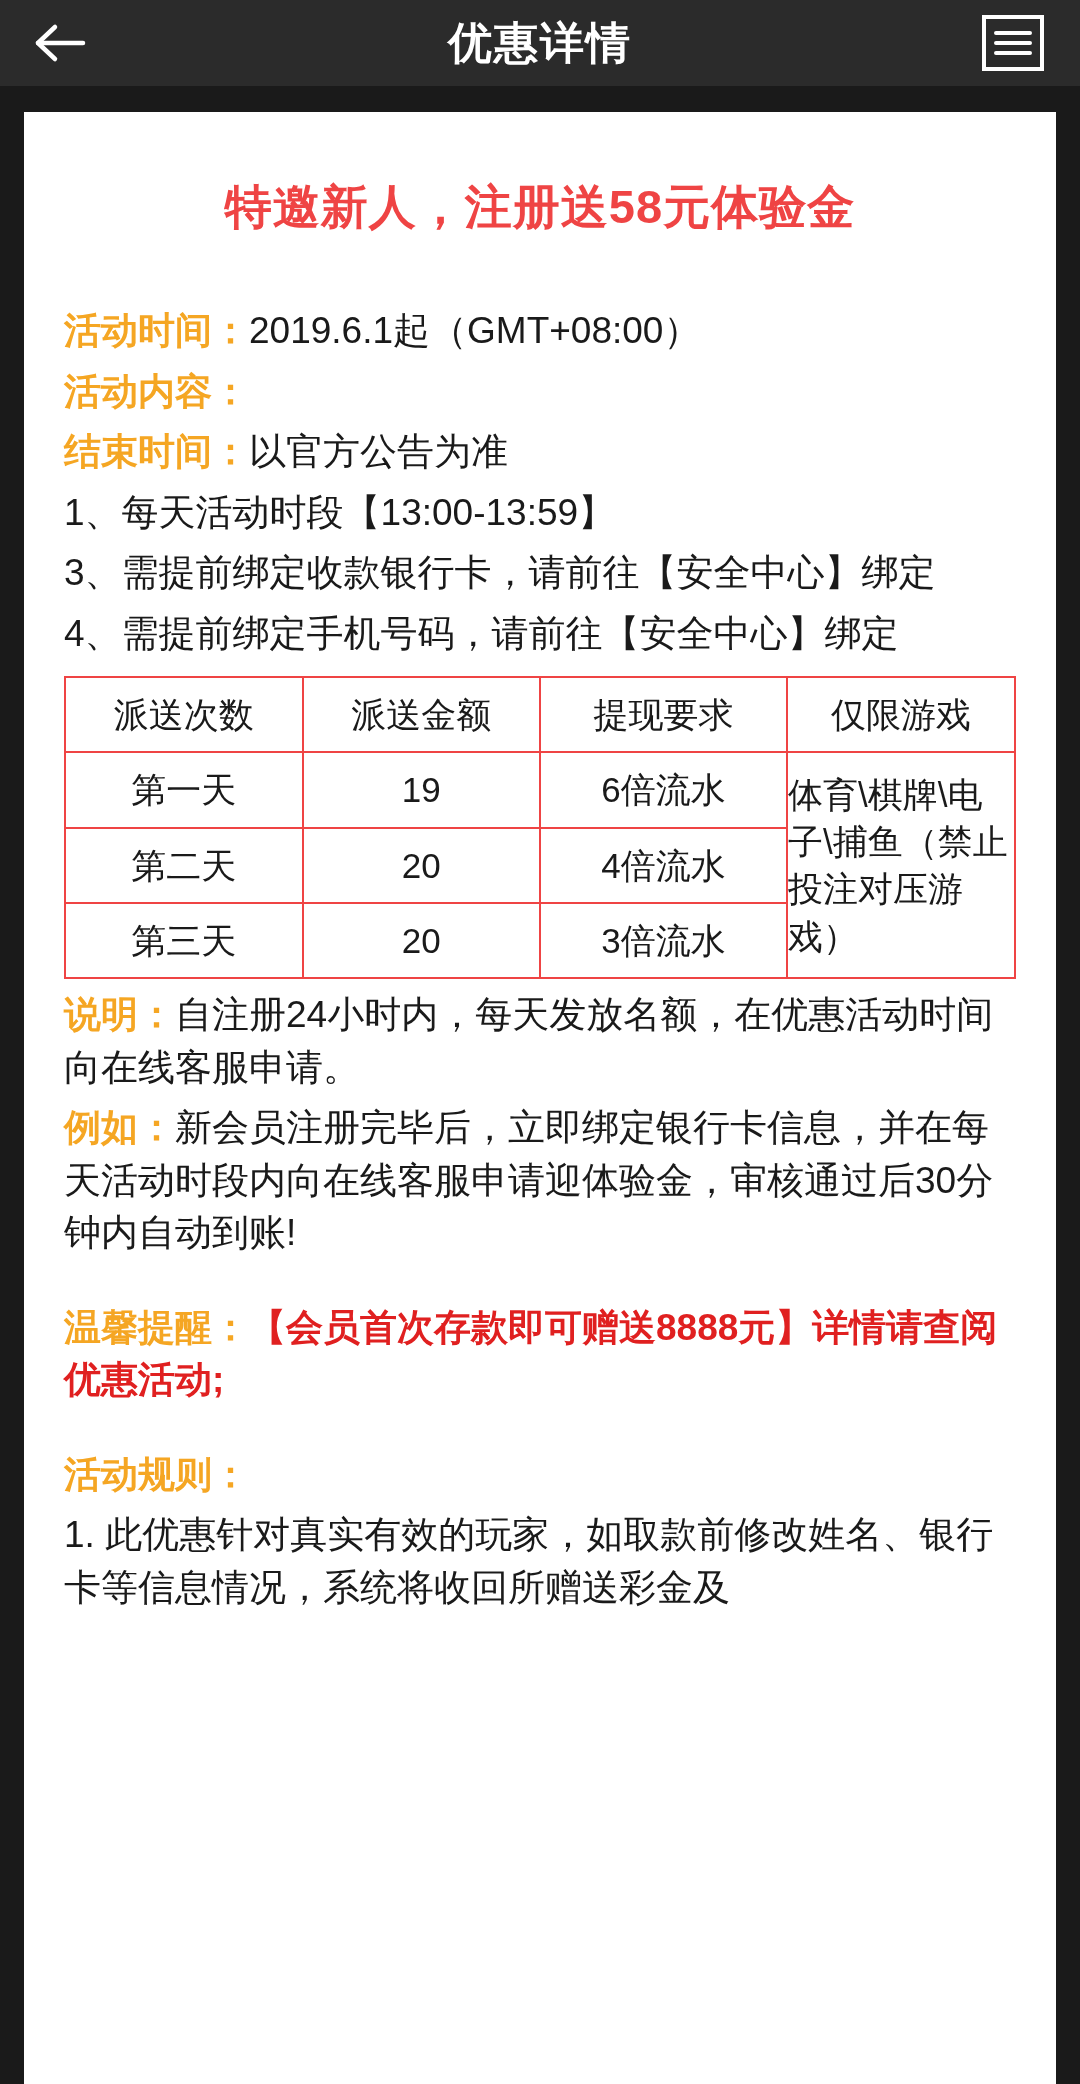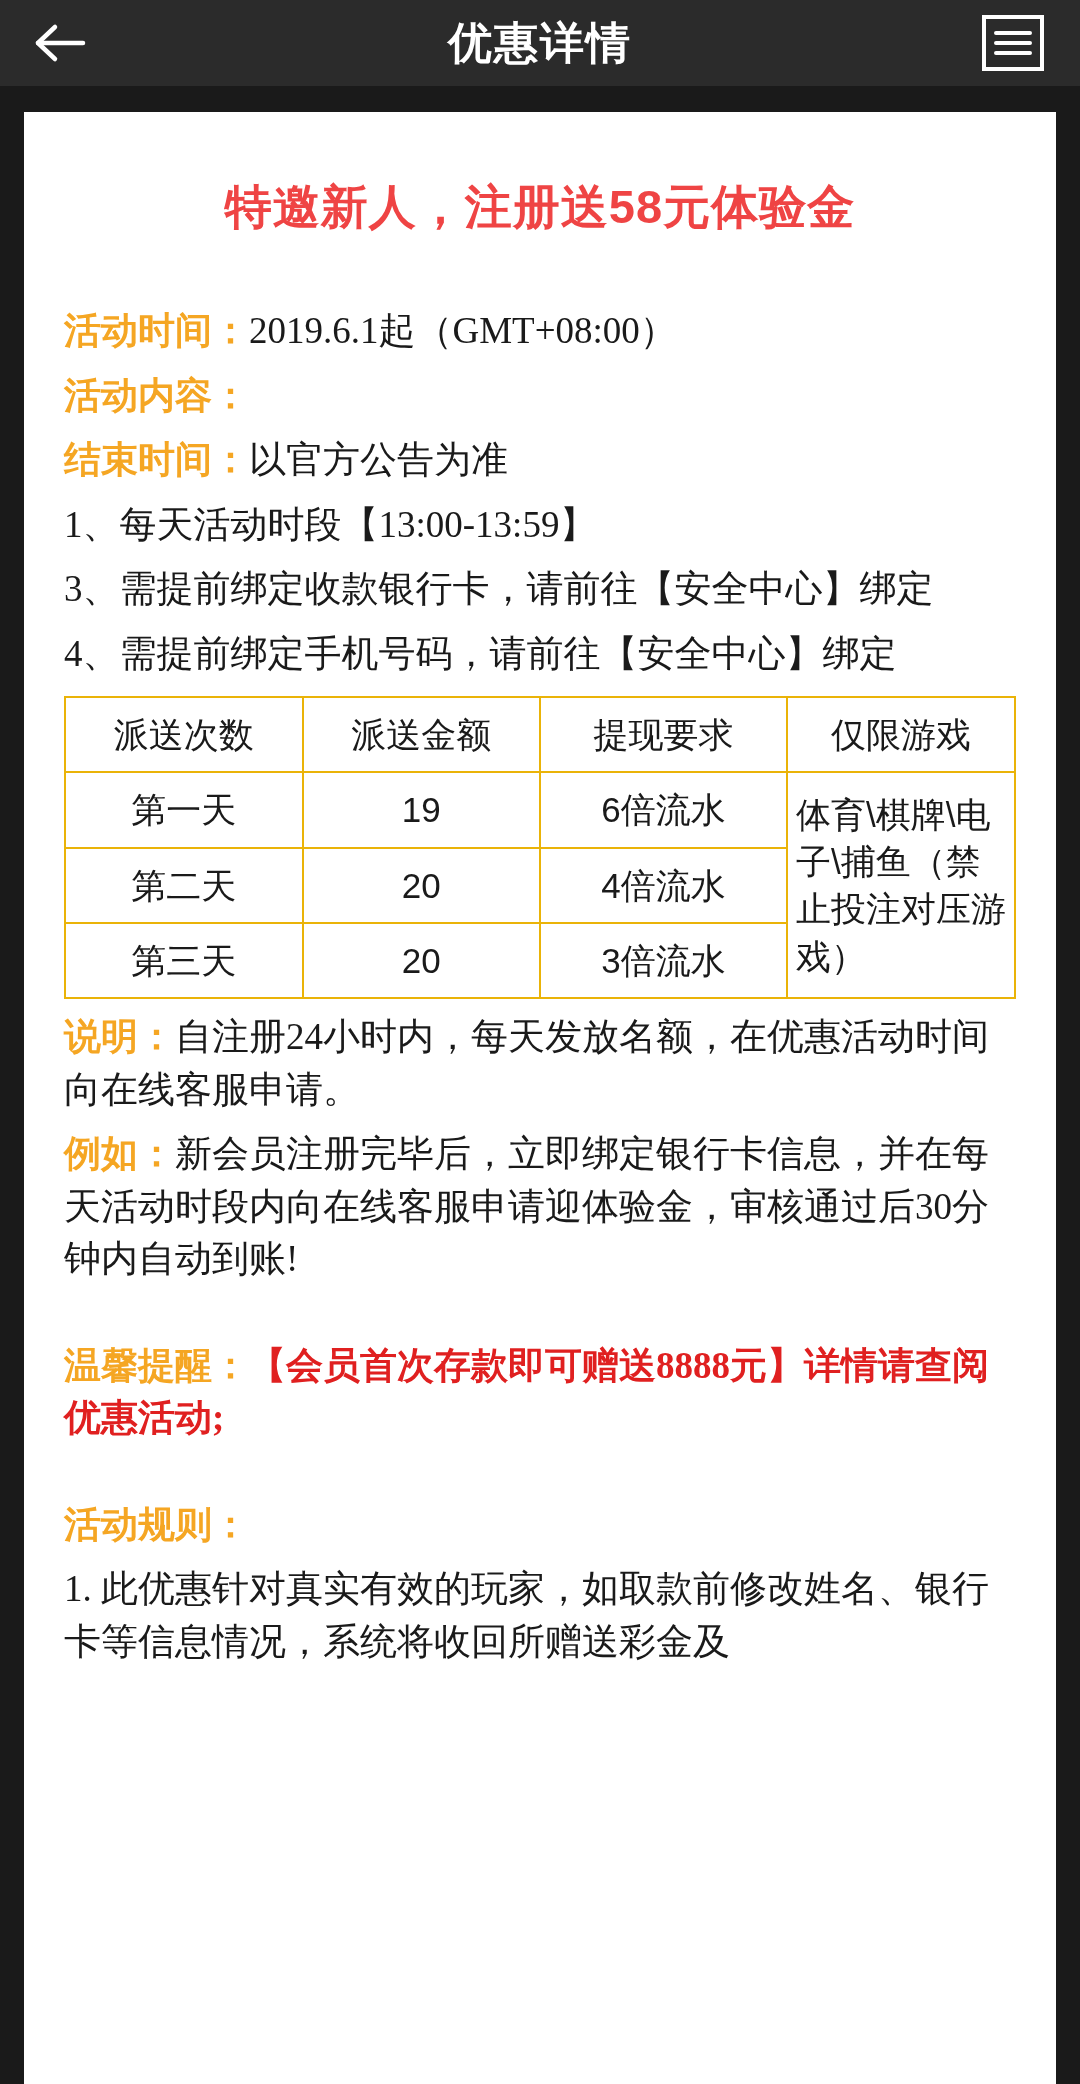--- a/index.html
+++ b/index.html
@@ -74,53 +74,52 @@
     font-weight: 700;
     color: #ef4444;
     margin: 30px 0 66px 0;
     letter-spacing: 1px;
   }
 
   .line {
     font-size: 37px;
     color: #1a1a1a;
     line-height: 1.42;
-    margin: 12px 0 8px 0;
+    margin: 0 0 8px 0;
     word-break: break-all;
-    font-family: Liberation Serif, serif;
   }
   .label-orange {
     color: #f5a623;
     font-weight: 700;
   }
   .red {
     color: #e02020;
     font-weight: 700;
   }
   .gap-mid { height: 34px; }
 
   
   table.promo-table {
     border-collapse: collapse;
     width: 100%;
     margin: 16px 0 10px 0;
     table-layout: fixed;
   }
   table.promo-table td {
-    border: 2px solid #eab308;
+    border: 2px solid #ef4444;
     text-align: center;
     vertical-align: middle;
     font-size: 35px;
     color: #1a1a1a;
     padding: 13px 6px;
     line-height: 1.35;
   }
   table.promo-table td.games {
     text-align: left;
-    padding-left: 8px;
+    padding-left: 0;
     padding-right: 6px;
   }
   .col1 { width: 25%; }
   .col2 { width: 25%; }
   .col3 { width: 26%; }
   .col4 { width: 24%; }
 
   
   .icon-svg { display: block; }
 </style>

